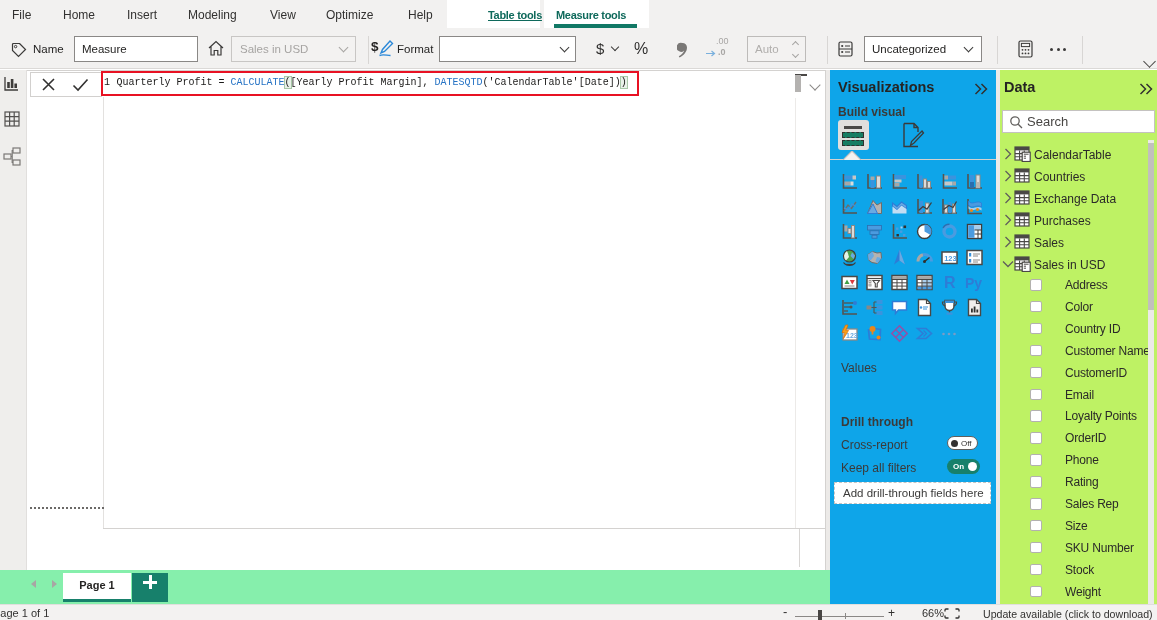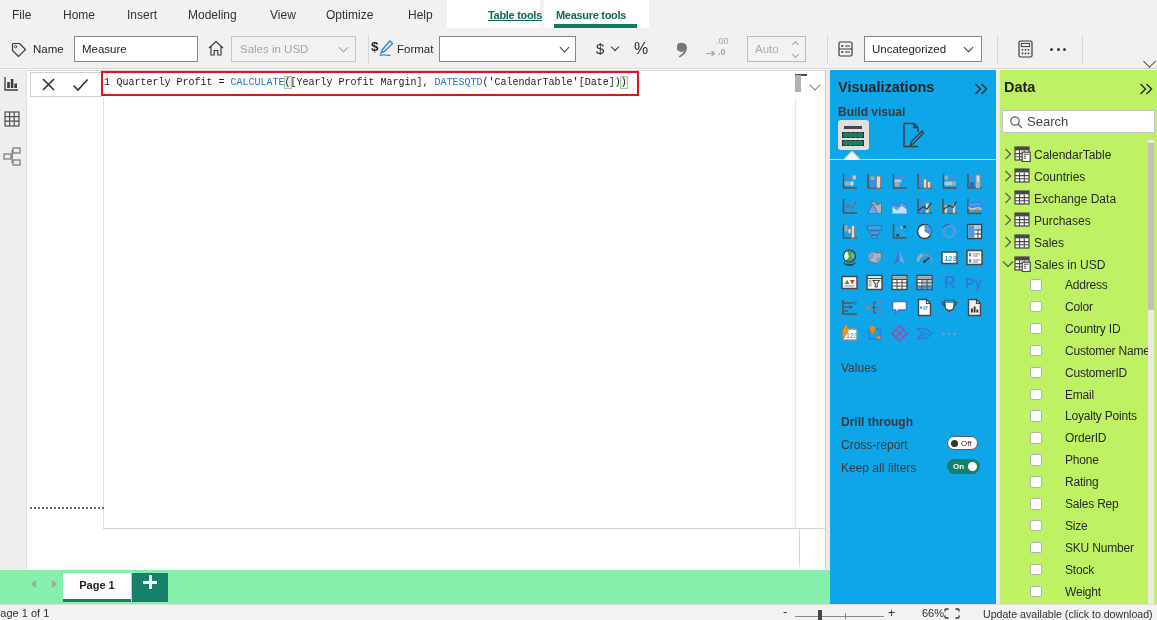--- a/index.html
+++ b/index.html
@@ -427,20 +427,21 @@
   <div class="abs" style="left:11px;top:368px;font-size:12px;color:#3b3a39;">Cross-report</div>
   <div class="abs" style="left:117px;top:366px;width:31px;height:14px;border:1px solid #605e5c;border-radius:8px;background:#fff;">
     <div class="abs" style="left:2.5px;top:2.5px;width:7px;height:7px;border-radius:50%;background:#323130;"></div>
     <div class="abs" style="left:13px;top:2px;font-size:8px;color:#323130;">Off</div>
   </div>
   <div class="abs" style="left:11px;top:391px;font-size:12px;color:#3b3a39;text-align:center;">Keep all filters</div>
   <div class="abs" style="left:117px;top:389px;width:33px;height:15px;border-radius:8px;background:#17806b;">
     <div class="abs" style="left:6px;top:3px;font-size:8px;color:#fff;font-weight:bold;">On</div>
     <div class="abs" style="left:21px;top:3px;width:9px;height:9px;border-radius:50%;background:#fff;"></div>
   </div>
+  <div class="dash" style="left:4px;top:412px;width:157px;height:22px;line-height:20px;padding-left:8px;font-size:11.5px;">Add drill-through fields here</div>
 </div>
 <div id="datapanel" class="abs" style="left:1000px;top:70px;width:157px;height:534px;background:#bef264;">
   <div class="abs" style="left:4px;top:9px;font-size:14.5px;font-weight:bold;color:#252423;">Data</div>
   <svg class="abs" style="left:139px;top:13px;" width="14" height="12" viewBox="0 0 14 12">
     <path d="M1.5 1 L6.5 6 L1.5 11 M7.5 1 L12.5 6 L7.5 11" fill="none" stroke="#323130" stroke-width="1.5"></path>
   </svg>
   <div class="abs" style="left:2px;top:40px;width:153px;height:23px;background:#fff;border:1px solid #c4c2c0;"></div>
   <svg class="abs" style="left:9px;top:45px;" width="14" height="14" viewBox="0 0 14 14">
     <circle cx="6" cy="6" r="4.2" fill="none" stroke="#605e5c" stroke-width="1.3"></circle>
     <path d="M9.2 9.2 L13 13" stroke="#605e5c" stroke-width="1.3"></path>

